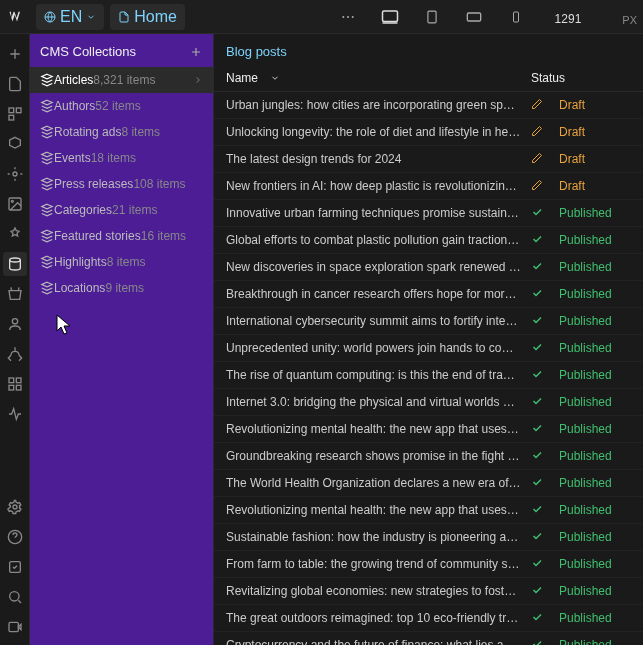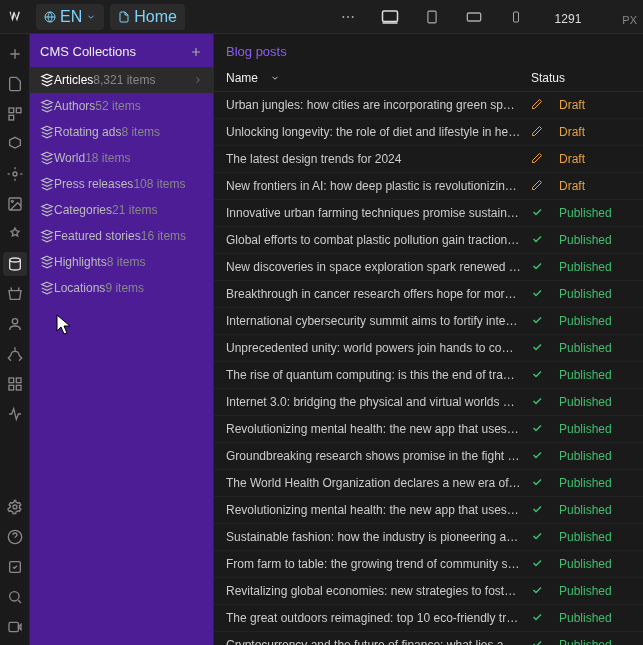--- a/index.html
+++ b/index.html
@@ -16,21 +16,21 @@
 .iconcol .ic.active{background:#2b2b2b;color:#ddd}
 .sidebar{width:184px;background:#4c1d95;border-right:1px solid #2a2a2a;display:flex;flex-direction:column}
 .sidehead{display:flex;align-items:center;justify-content:space-between;padding:10px 10px 8px;color:#eee;font-size:13px;font-weight:500}
 .coll{display:flex;align-items:center;padding:6px 10px;gap:0;color:#bbb;cursor:pointer}
 .coll.active{background:#2b2b2b;color:#fff}
 .coll .cname{flex:0 0 auto}
 .coll .ccount{color:#888;font-size:12px}
 .coll .chev{margin-left:auto;color:#888}
 .stack-icon{width:14px;height:14px;flex-shrink:0}
 .content{flex:1;background:#1a1a1a;display:flex;flex-direction:column;overflow:hidden}
-.content-head{padding:10px 12px 6px;color:#8b5cf6;font-size:13px;font-weight:500}
+.content-head{padding:10px 12px 6px;color:#7dd3fc;font-size:13px;font-weight:500}
 .table-head{display:flex;padding:6px 12px;border-bottom:1px solid #2a2a2a;color:#eee;font-size:12px;font-weight:500}
 .table-head .th-name{flex:1;display:flex;align-items:center;gap:12px}
 .table-head .th-status{width:100px}
 .rows{flex:1;overflow-y:auto}
 .row{display:flex;align-items:center;padding:6px 12px;border-bottom:1px solid #222;font-size:12px}
 .row .c-name{flex:1;color:#ccc;white-space:nowrap;overflow:hidden;text-overflow:ellipsis;padding-right:10px}
 .row .c-status{width:100px;display:flex;align-items:flex-start;gap:16px}
 .status-draft{color:#e8a33d}
 .status-published{color:#3fbf6f}
 .cursor{position:absolute;left:56px;top:314px;pointer-events:none}
@@ -239,21 +239,21 @@
           <svg class="stack-icon" viewBox="0 0 24 24" fill="none" stroke="currentColor" stroke-width="2">
             <path d="M12 2l9 4-9 4-9-4 9-4zM3 12l9 4 9-4M3 18l9 4 9-4"></path>
           </svg>
           <span class="cname">Rotating ads</span>
           <span class="ccount">8 items</span>
         </div>
         <div class="coll">
           <svg class="stack-icon" viewBox="0 0 24 24" fill="none" stroke="currentColor" stroke-width="2">
             <path d="M12 2l9 4-9 4-9-4 9-4zM3 12l9 4 9-4M3 18l9 4 9-4"></path>
           </svg>
-          <span class="cname">World</span>
+          <span class="cname">Events</span>
           <span class="ccount">18 items</span>
         </div>
         <div class="coll">
           <svg class="stack-icon" viewBox="0 0 24 24" fill="none" stroke="currentColor" stroke-width="2">
             <path d="M12 2l9 4-9 4-9-4 9-4zM3 12l9 4 9-4M3 18l9 4 9-4"></path>
           </svg>
           <span class="cname">Press releases</span>
           <span class="ccount">108 items</span>
         </div>
         <div class="coll">

